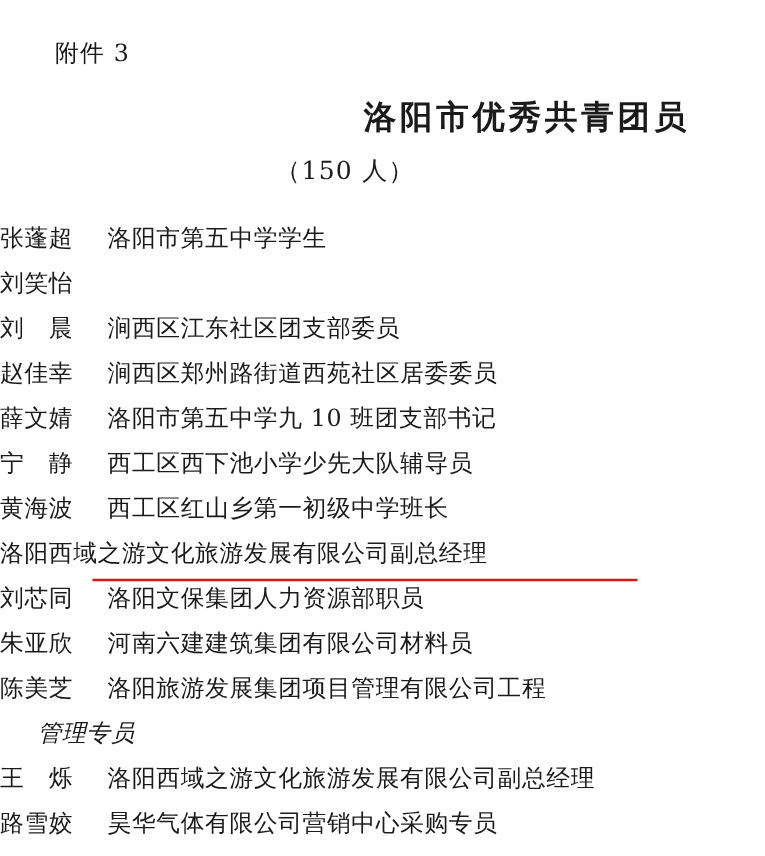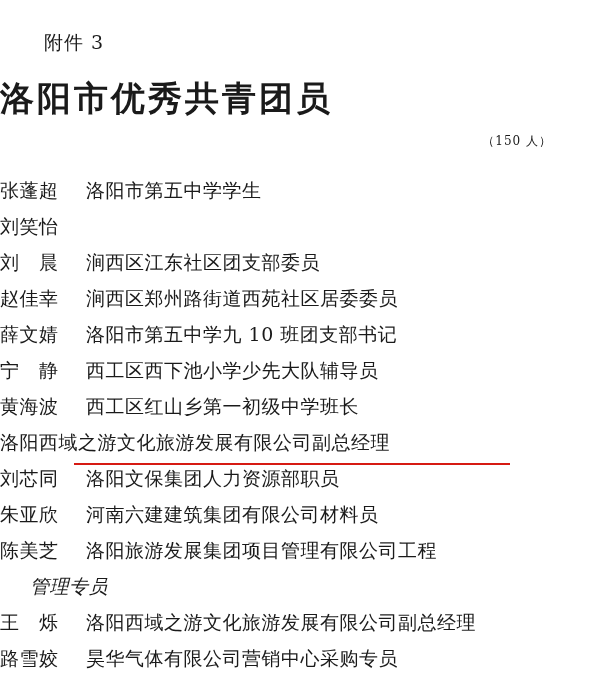--- a/index.html
+++ b/index.html
@@ -28,33 +28,33 @@
     top: 30px;
     font-size: 19px;
     letter-spacing: 1px;
     font-family: "DejaVu Serif", "Liberation Serif", serif;
   }
   .doc-title {
     position: absolute;
     left: 0;
     right: 0;
     top: 76px;
-    text-align: left;
-    font-size: 34px;
+    text-align: right;
+    font-size: 26px;
     font-weight: bold;
     letter-spacing: 3px;
     font-family: "DejaVu Serif", "Liberation Serif", serif;
   }
   .doc-subtitle {
     position: absolute;
     left: 0;
     right: 0;
-    top: 133px;
-    text-align: right;
-    font-size: 12px;
+    top: 123px;
+    text-align: center;
+    font-size: 20px;
     letter-spacing: 1px;
   }
   .list {
     position: absolute;
     left: 0;
     right: 0;
     top: 178px;
   }
   .row {
     display: flex;

